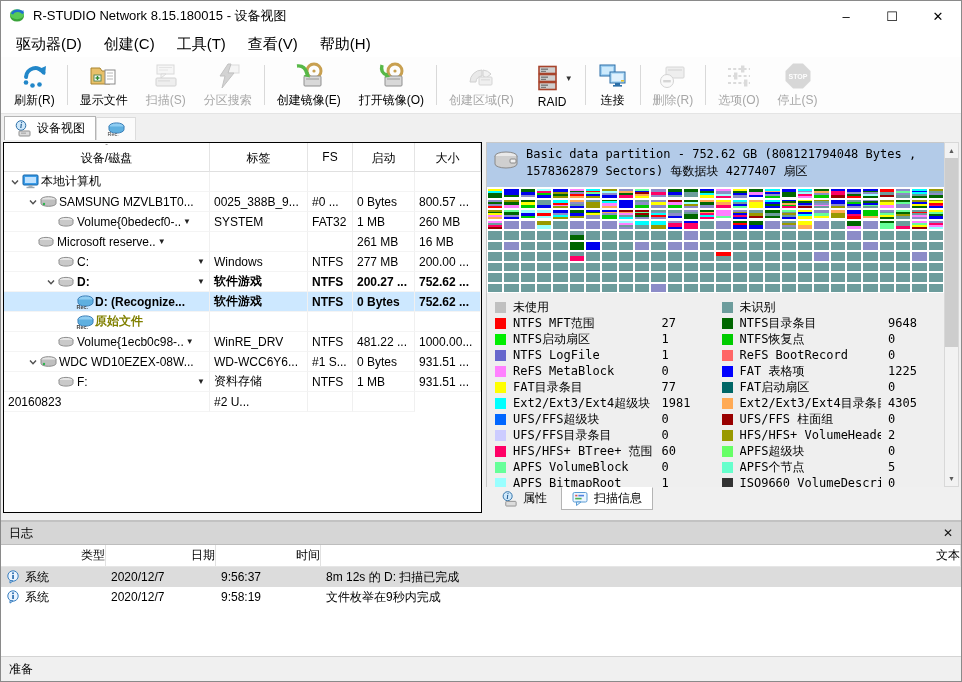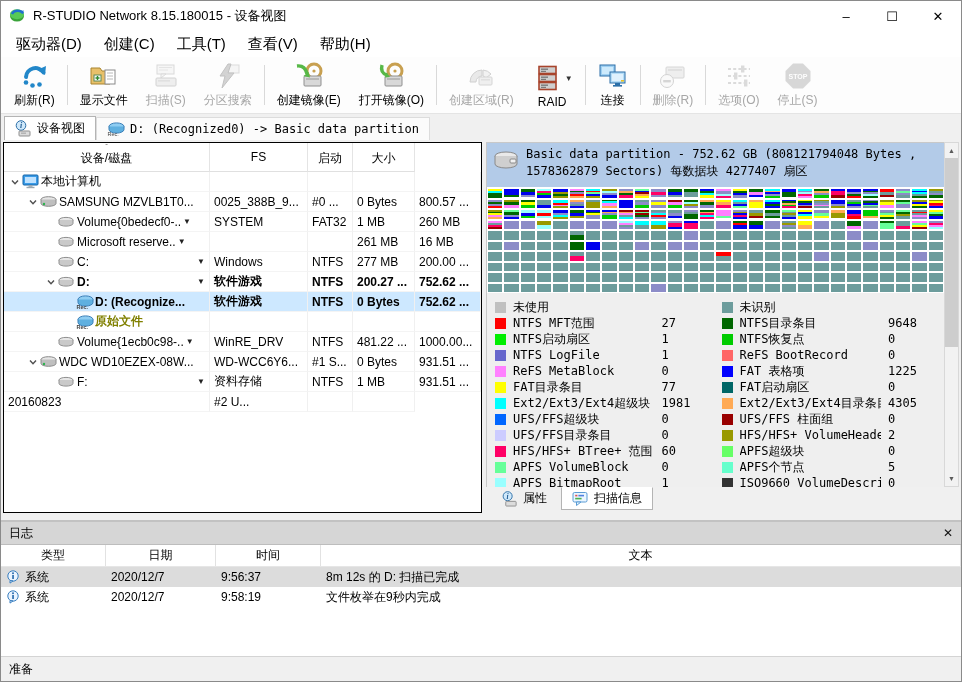--- a/index.html
+++ b/index.html
@@ -90,21 +90,21 @@
   .rp-tab.active { background:#fff; border:1px solid #b4b4b4; border-top:1px solid #fff; }
 
   
   .log-panel { height:136px; flex:0 0 auto; border-top:2px solid #c2c2c2; background:#fff;
                display:flex; flex-direction:column; }
   .log-title { height:23px; flex:0 0 auto; background:#d6d6d6; display:flex; align-items:center;
                padding:0 8px; border-bottom:1px solid #bdbdbd; }
   .log-close { margin-left:auto; font-size:12px; color:#111; }
   .lgrid { display:grid; grid-template-columns:105px 110px 105px 1fr; }
   .log-header { height:22px; flex:0 0 auto; border-bottom:1px solid #e6e6e6; }
-  .log-header .hc { display:flex; align-items:center; justify-content:center; border-right:1px solid #e2e2e2; }
+  .log-header .hc { display:flex; align-items:center; justify-content:flex-end; border-right:1px solid #e2e2e2; }
   .log-row { height:20px; }
   .log-row .cell { display:flex; align-items:center; padding:0 5px; gap:5px; white-space:nowrap; overflow:hidden; }
   .log-row.selected { background:#dcdcdc; }
   .log-fill { flex:1; }
 
   
   .statusbar { height:25px; flex:0 0 auto; background:#f0f0f0; border-top:1px solid #d4d4d4;
                display:flex; align-items:center; padding:0 8px; }
 </style>
 </head>
@@ -338,28 +338,28 @@
         <span>设备视图</span>
       </div>
       <div class="vtab inactive">
         <span class="svg-holder" style="display: inline-flex;">
           <svg width="18" height="14" viewBox="0 0 18 14">
             <ellipse cx="9.5" cy="4.5" rx="7.5" ry="3.6" fill="#8ecdf2" stroke="#3a7fb8"></ellipse>
             <path d="M2 4.5 v3 a7.5 3.6 0 0 0 15 0 v-3" fill="#5fb0e0" stroke="#3a7fb8"></path>
             <text x="0.5" y="13.5" font-size="5.5" fill="#444" font-family="sans-serif">Rec.</text>
           </svg>
         </span>
-        <span>D: (Recognized0) -&gt; Basic data partition</span>
       </div>
     </div>
 
   <div class="main">
     <div class="tree-panel">
       <div class="tgrid tree-header" id="treeHeader">
           <div class="hc"><span class="sort-caret">ˆ</span><span>设备/磁盘</span></div>
+          <div class="hc"><span>标签</span></div>
           <div class="hc"><span>FS</span></div>
           <div class="hc"><span>启动</span></div>
           <div class="hc"><span>大小</span></div>
         </div>
       <div id="treeRows">
           <div class="tgrid tree-row">
             <div class="cell" style="padding-left: 4px;">
               <span class="t-exp">
                 <svg width="10" height="10" viewBox="0 0 10 10">
                   <path d="M2 3.5 L5 6.8 L8 3.5" fill="none" stroke="#505050" stroke-width="1.4"></path>
@@ -436,21 +436,21 @@
               <span>FAT32</span>
             </div>
             <div class="cell">
               <span>1 MB</span>
             </div>
             <div class="cell">
               <span>260 MB</span>
             </div>
           </div>
           <div class="tgrid tree-row">
-            <div class="cell" style="padding-left: 40px;">
+            <div class="cell" style="padding-left: 20px;">
               <span class="t-spc"></span>
               <span class="t-ico">
                 <svg width="16" height="12" viewBox="0 0 16 12">
                   <ellipse cx="8" cy="4" rx="7" ry="2.6" fill="#e6e6e6" stroke="#909090"></ellipse>
                   <path d="M1 4 v3.5 a7 2.6 0 0 0 14 0 v-3.5" fill="#c9c9c9" stroke="#909090"></path>
                 </svg>
               </span>
               <span>Microsoft reserve..</span>
               <span class="t-dd">▼</span>
             </div>

